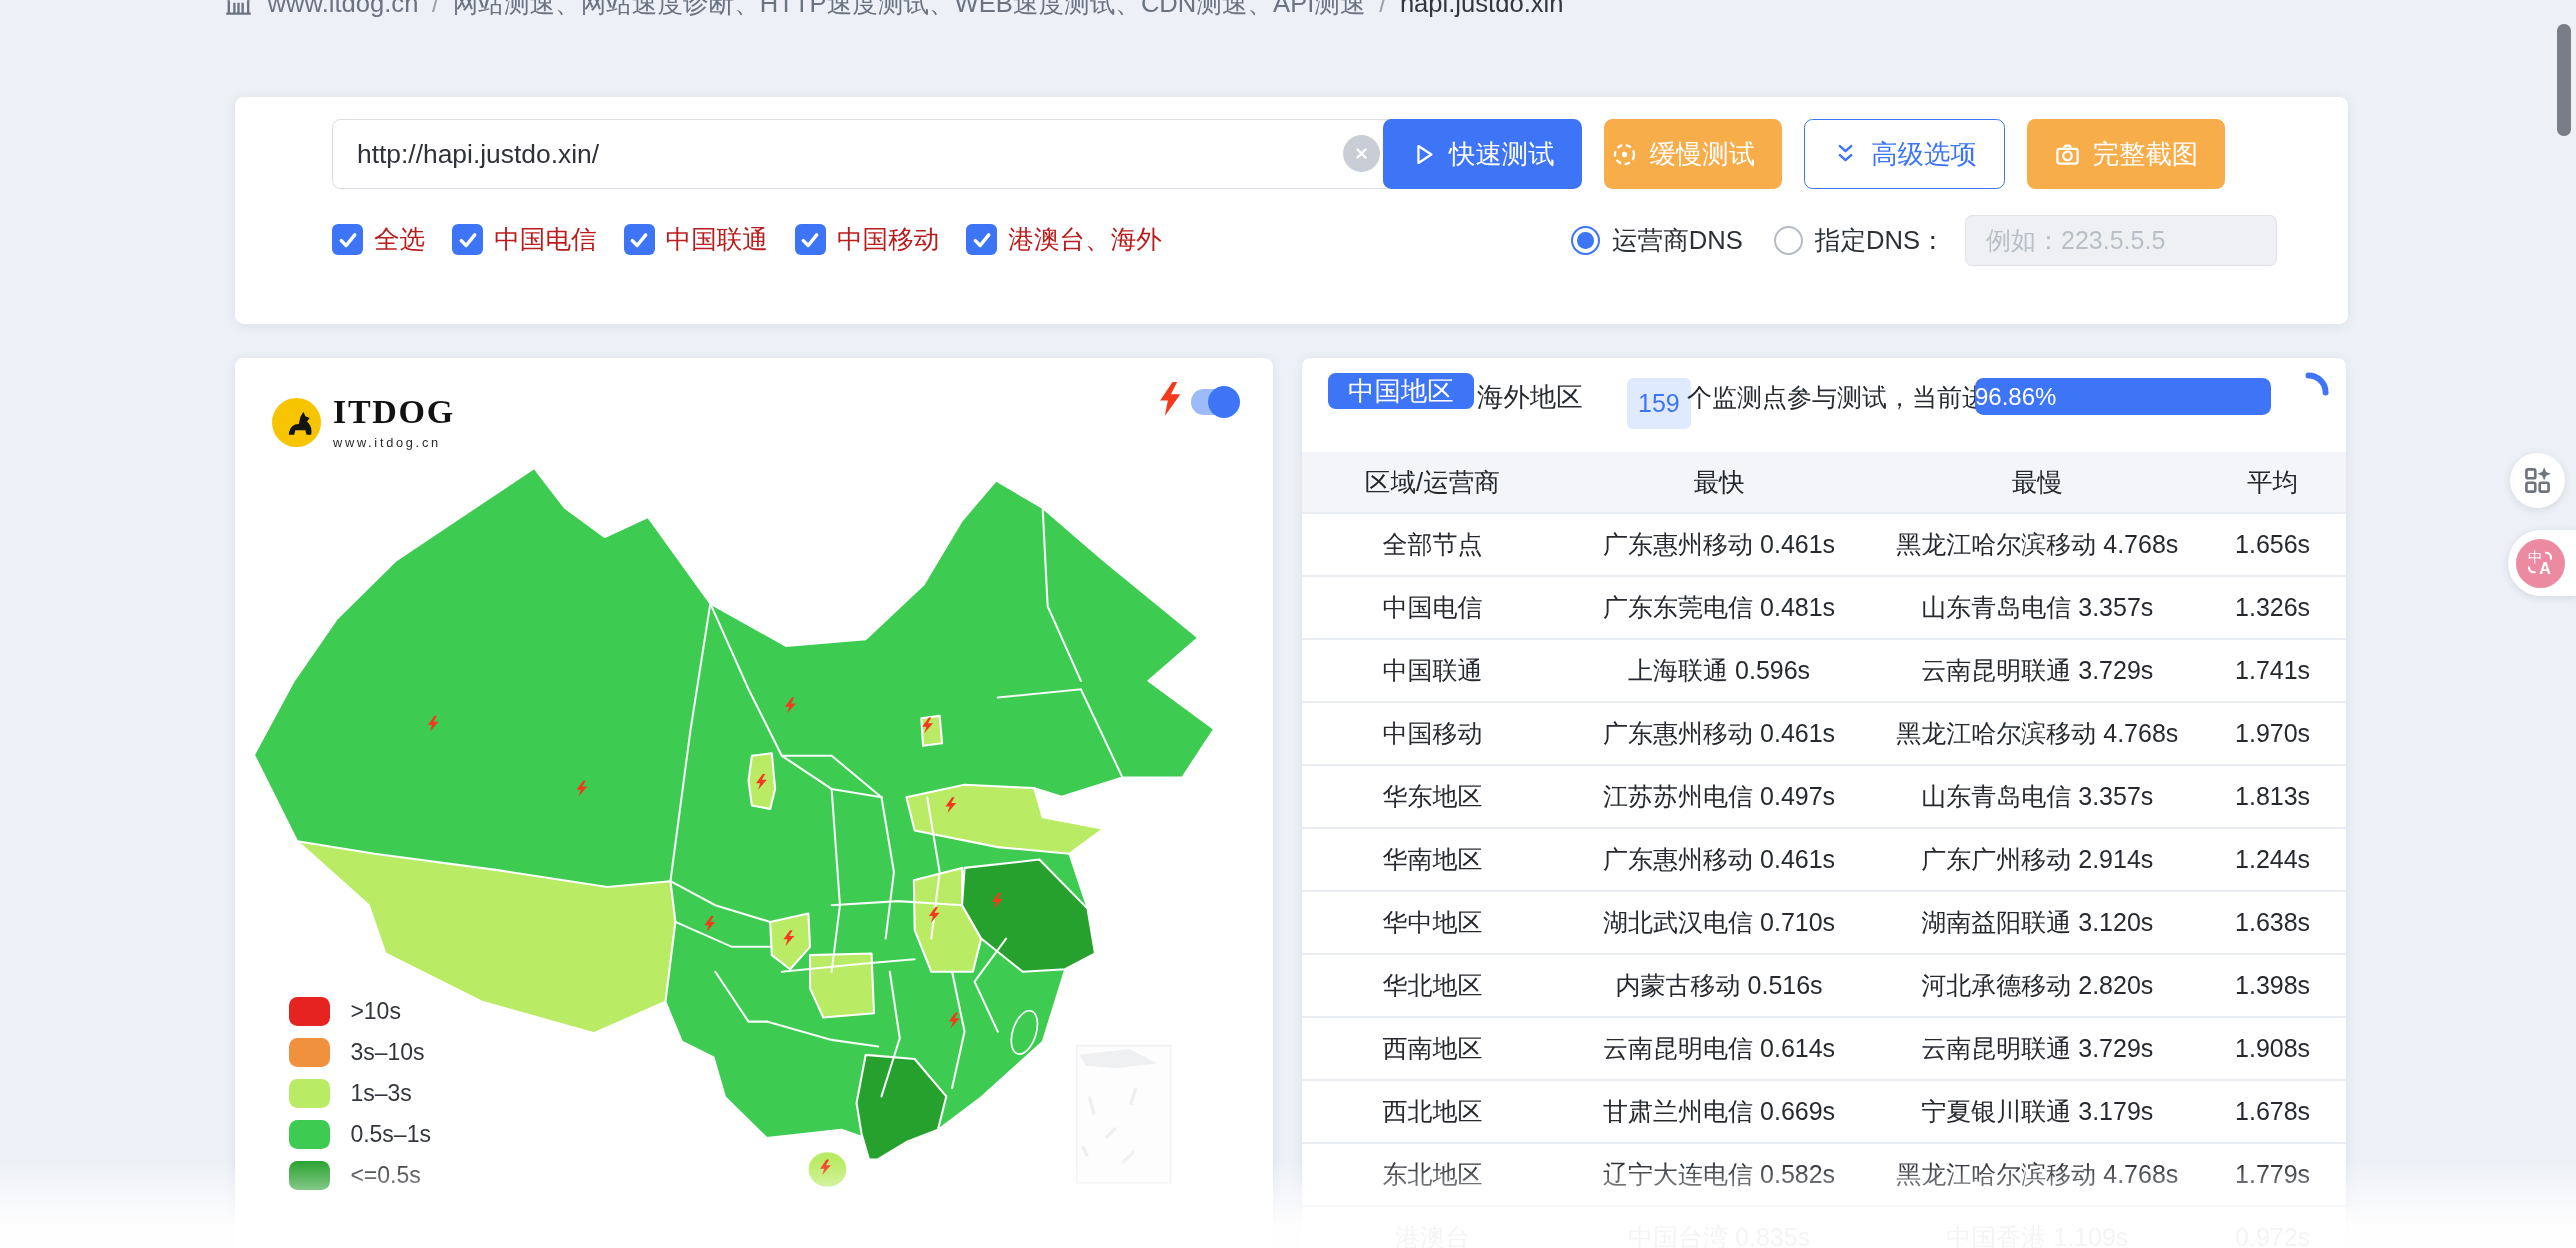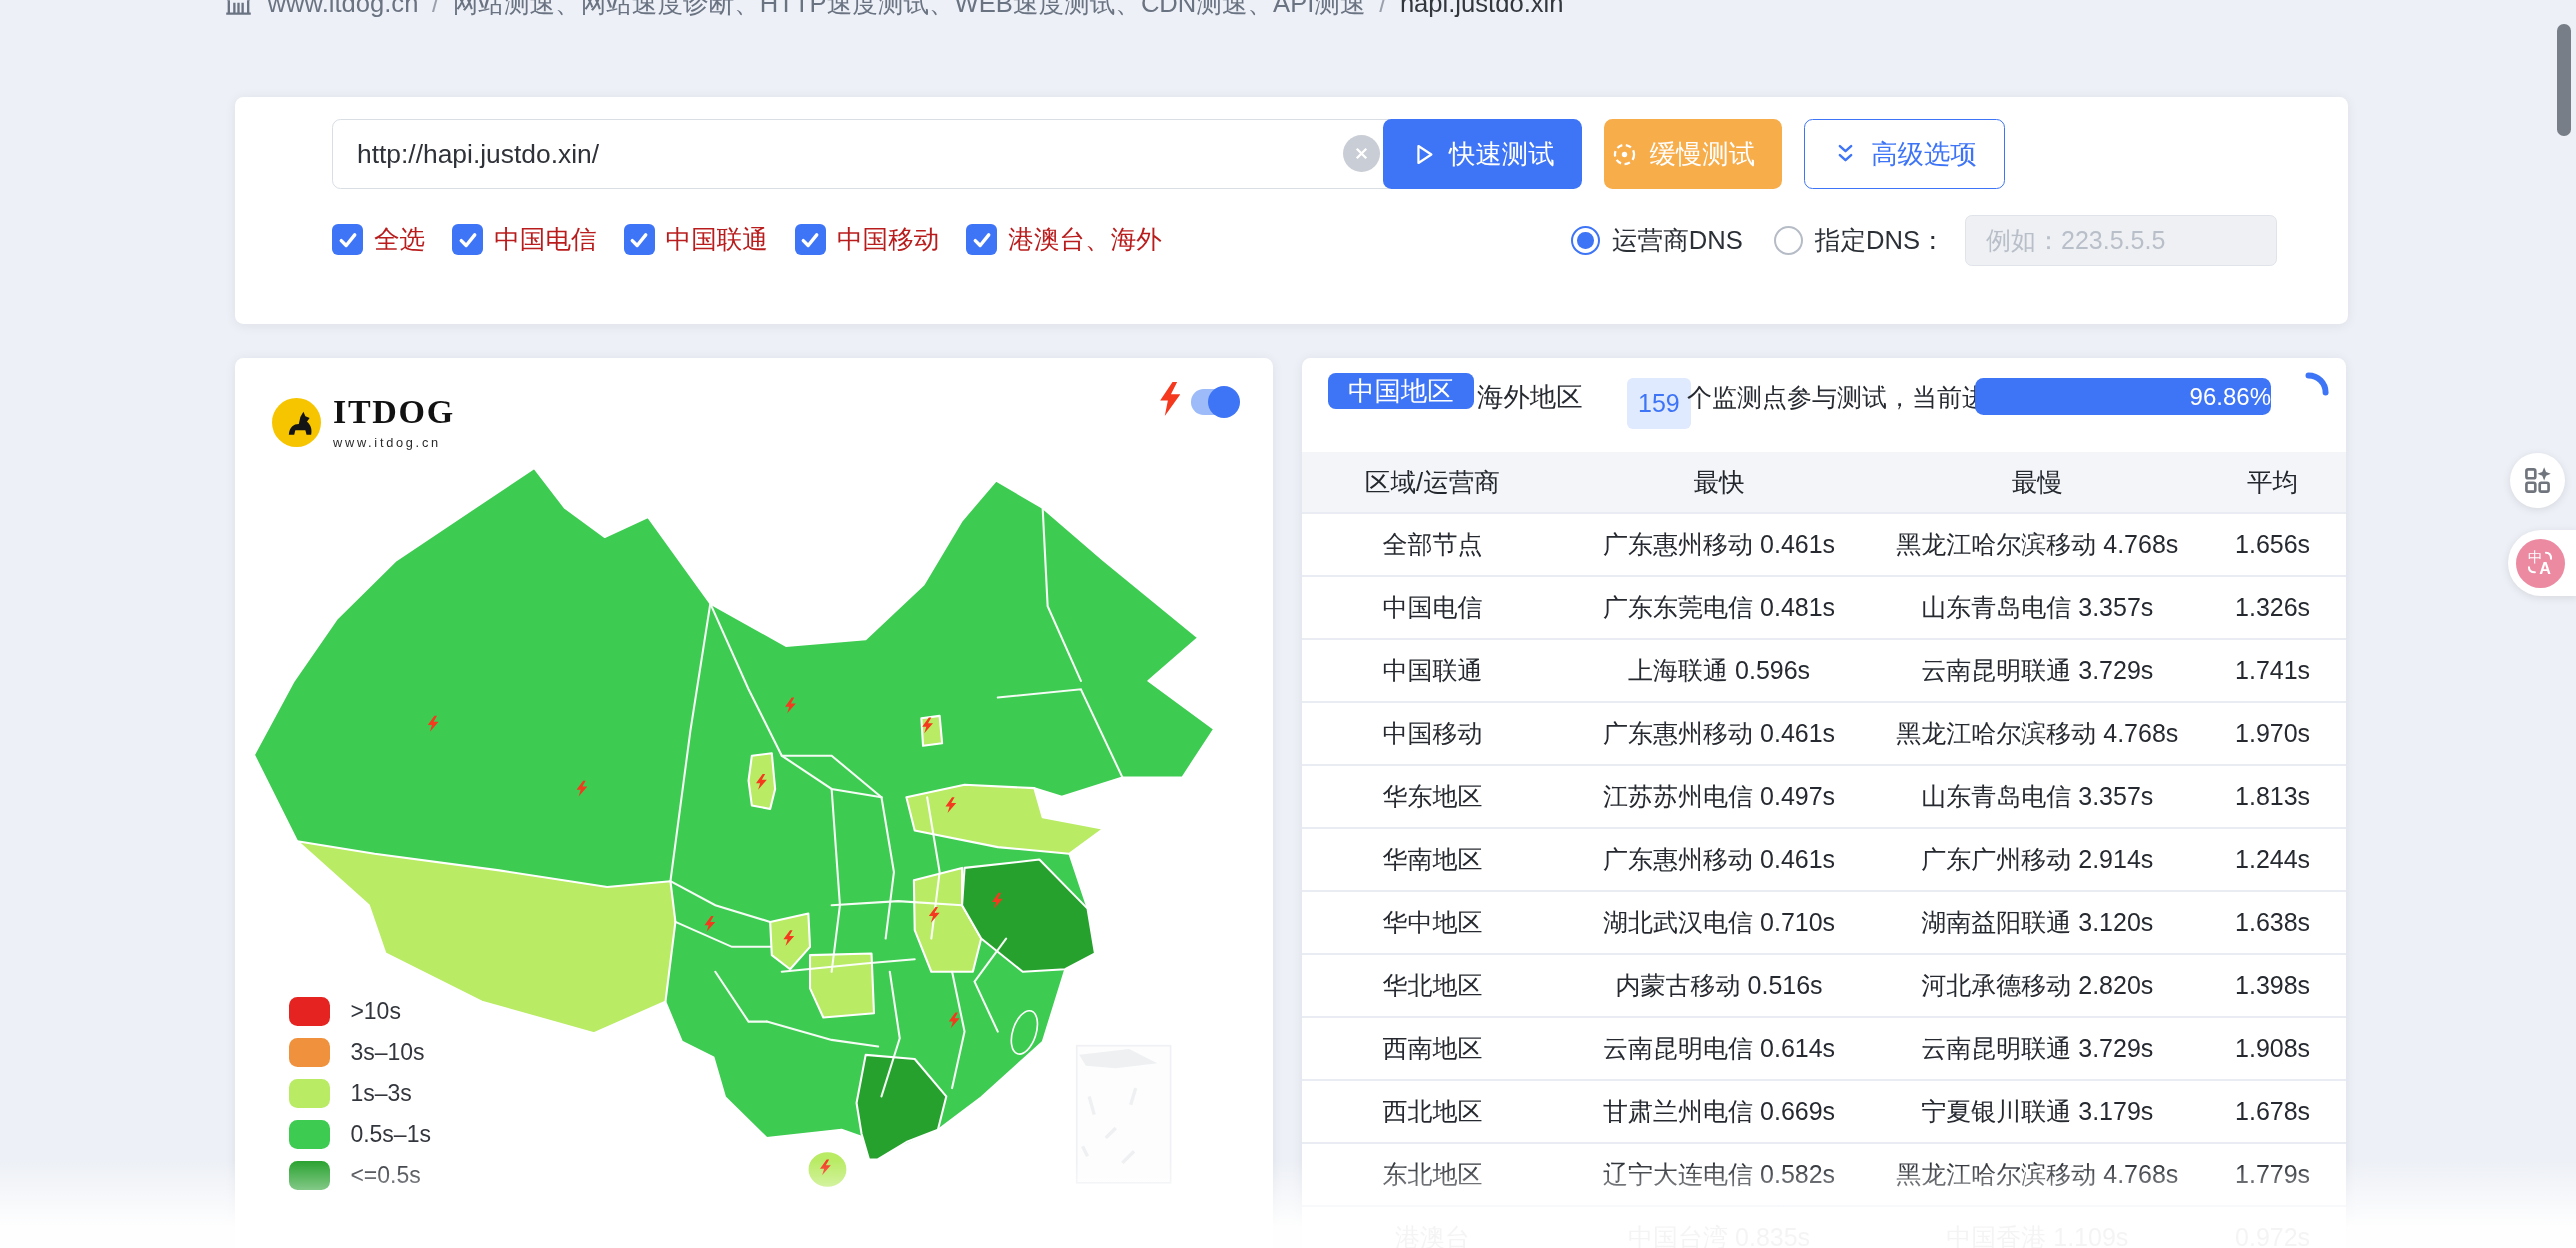--- a/index.html
+++ b/index.html
@@ -59,21 +59,21 @@
   .legend{position:absolute;left:54px;top:639px;display:flex;flex-direction:column;gap:12px;z-index:5;pointer-events:none;}
   .legend-item{display:flex;align-items:center;gap:20.4px;height:29px;}
   .legend-swatch{width:41px;height:29px;border-radius:8.5px;flex:none;}
   .legend-label{font-size:23px;color:#33373d;}
 
   
   .tab-active{position:absolute;left:25.6px;top:15.3px;height:36px;padding:0 20.4px;background:#3e74f6;color:#fff;font-size:26.4px;border-radius:7.7px;display:flex;align-items:center;cursor:pointer;}
   .tab-inactive{position:absolute;left:175px;top:15.3px;height:48px;display:flex;align-items:center;font-size:26.4px;color:#272b31;cursor:pointer;}
   .count-badge{position:absolute;left:325px;top:19.6px;height:51px;padding:0 11px;background:#e0eafe;color:#3e74f6;font-size:25px;border-radius:6px;display:flex;align-items:center;}
   .monitor-label{position:absolute;left:385px;top:19.6px;height:39px;display:flex;align-items:center;font-size:25px;color:#272b31;white-space:nowrap;}
-  .progress{position:absolute;left:673px;top:20.4px;width:296px;height:37px;background:#3e74f6;border-radius:8.5px;color:#fff;font-size:24px;display:flex;align-items:center;justify-content:flex-end;}
+  .progress{position:absolute;left:673px;top:20.4px;width:296px;height:37px;background:#3e74f6;border-radius:8.5px;color:#fff;font-size:24px;display:flex;align-items:center;justify-content:flex-start;}
   .spinner{position:absolute;left:986px;top:13.6px;width:41px;height:41px;}
 
   .table{position:absolute;left:0;top:94px;width:100%;}
   .thead{display:flex;background:#f4f5f8;height:60px;align-items:center;}
   .th{font-size:25.6px;color:#23272e;text-align:center;font-weight:500;}
   .tr{display:flex;height:61px;align-items:center;border-top:2.6px solid #e9edf3;background:#fff;}
   .td{font-size:25px;color:#262a30;text-align:center;}
   .col0{width:261px;}.col1{width:313px;}.col2{width:324px;}.col3{width:147px;}
 
   
@@ -123,20 +123,28 @@
             <circle cx="12" cy="12" r="8.5" stroke-dasharray="5 3.2"></circle>
             <circle cx="12" cy="12" r="2.4" fill="#fff" stroke="none"></circle>
           </svg>
         <span>缓慢测试</span>
       </button>
       <button class="btn btn-adv">
         <svg viewBox="0 0 24 24" fill="none" stroke="#3e74f6" stroke-width="2.2" stroke-linecap="round" stroke-linejoin="round">
             <path d="M7 4.5 L12 9 L17 4.5 M7 12.5 L12 17 L17 12.5"></path>
           </svg>
         <span>高级选项</span>
+      </button>
+      <button class="btn btn-shot">
+        <svg viewBox="0 0 24 24" fill="none" stroke="#fff" stroke-width="2" stroke-linejoin="round">
+            <rect x="3" y="7" width="18" height="13" rx="2"></rect>
+            <circle cx="12" cy="13.2" r="3.8"></circle>
+            <path d="M8.5 7 L10.2 4 H13.8 L15.5 7"></path>
+          </svg>
+        <span>完整截图</span>
       </button>
     </div>
 
     <div class="cb-row" id="checkbox-row">
         <label class="cb-item">
           <span class="cb-box">
             <svg viewBox="0 0 18 18">
               <polyline points="3.5,9.5 7.5,13.5 14.5,4.8"></polyline>
             </svg>
           </span>

